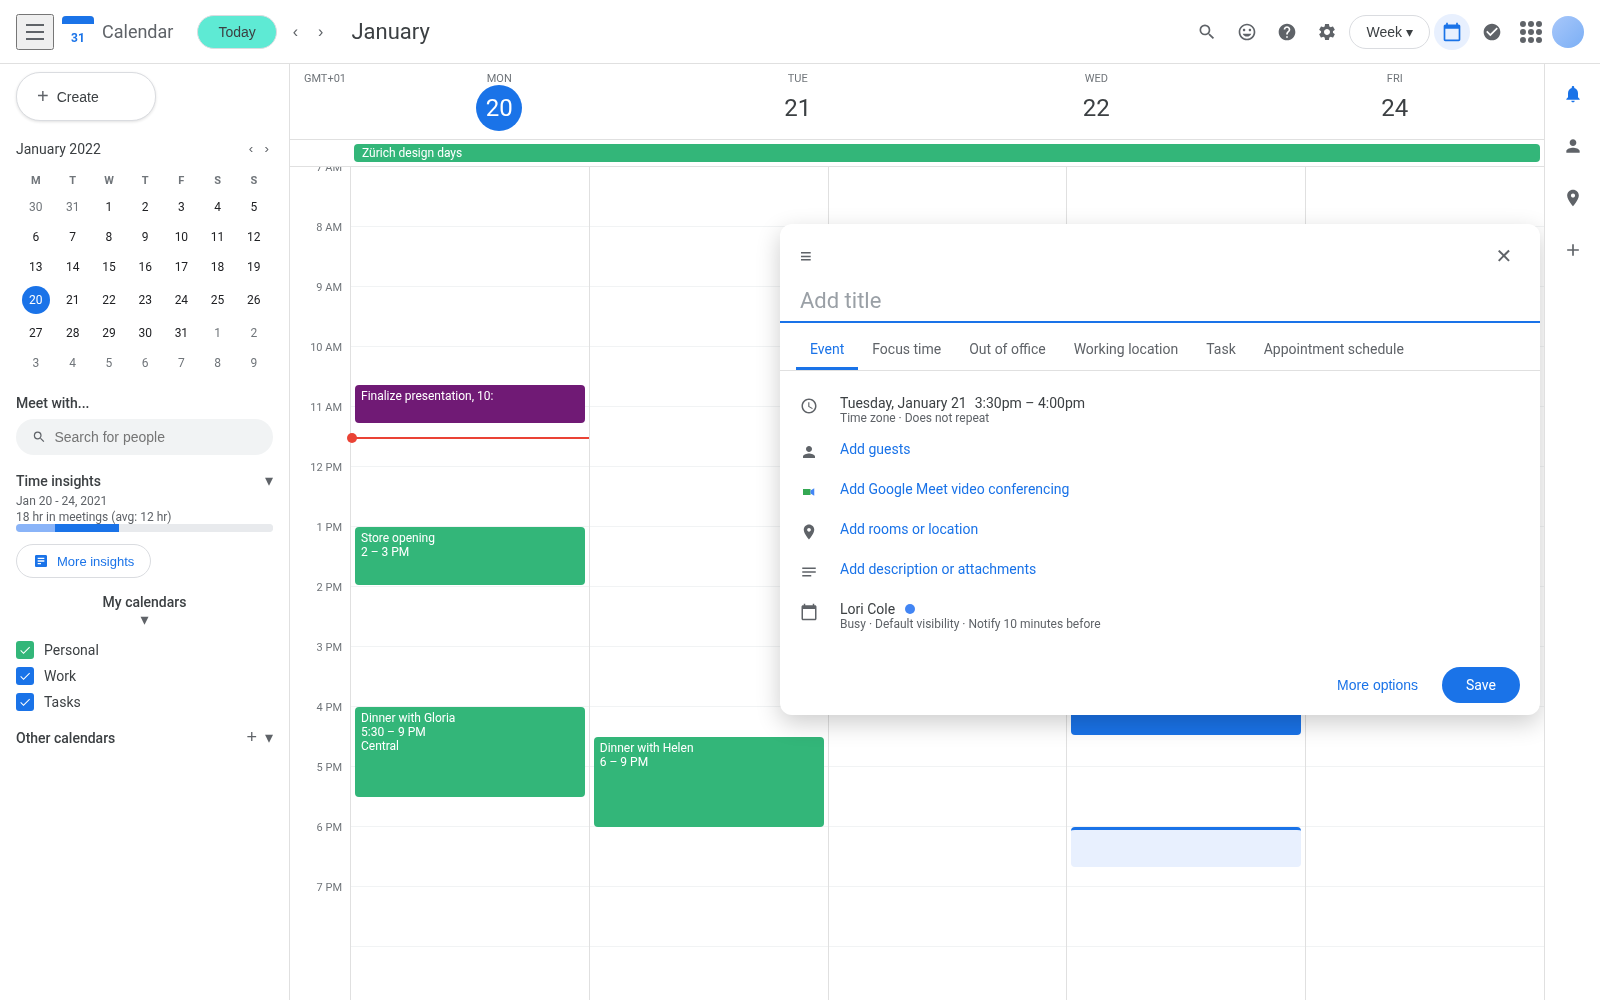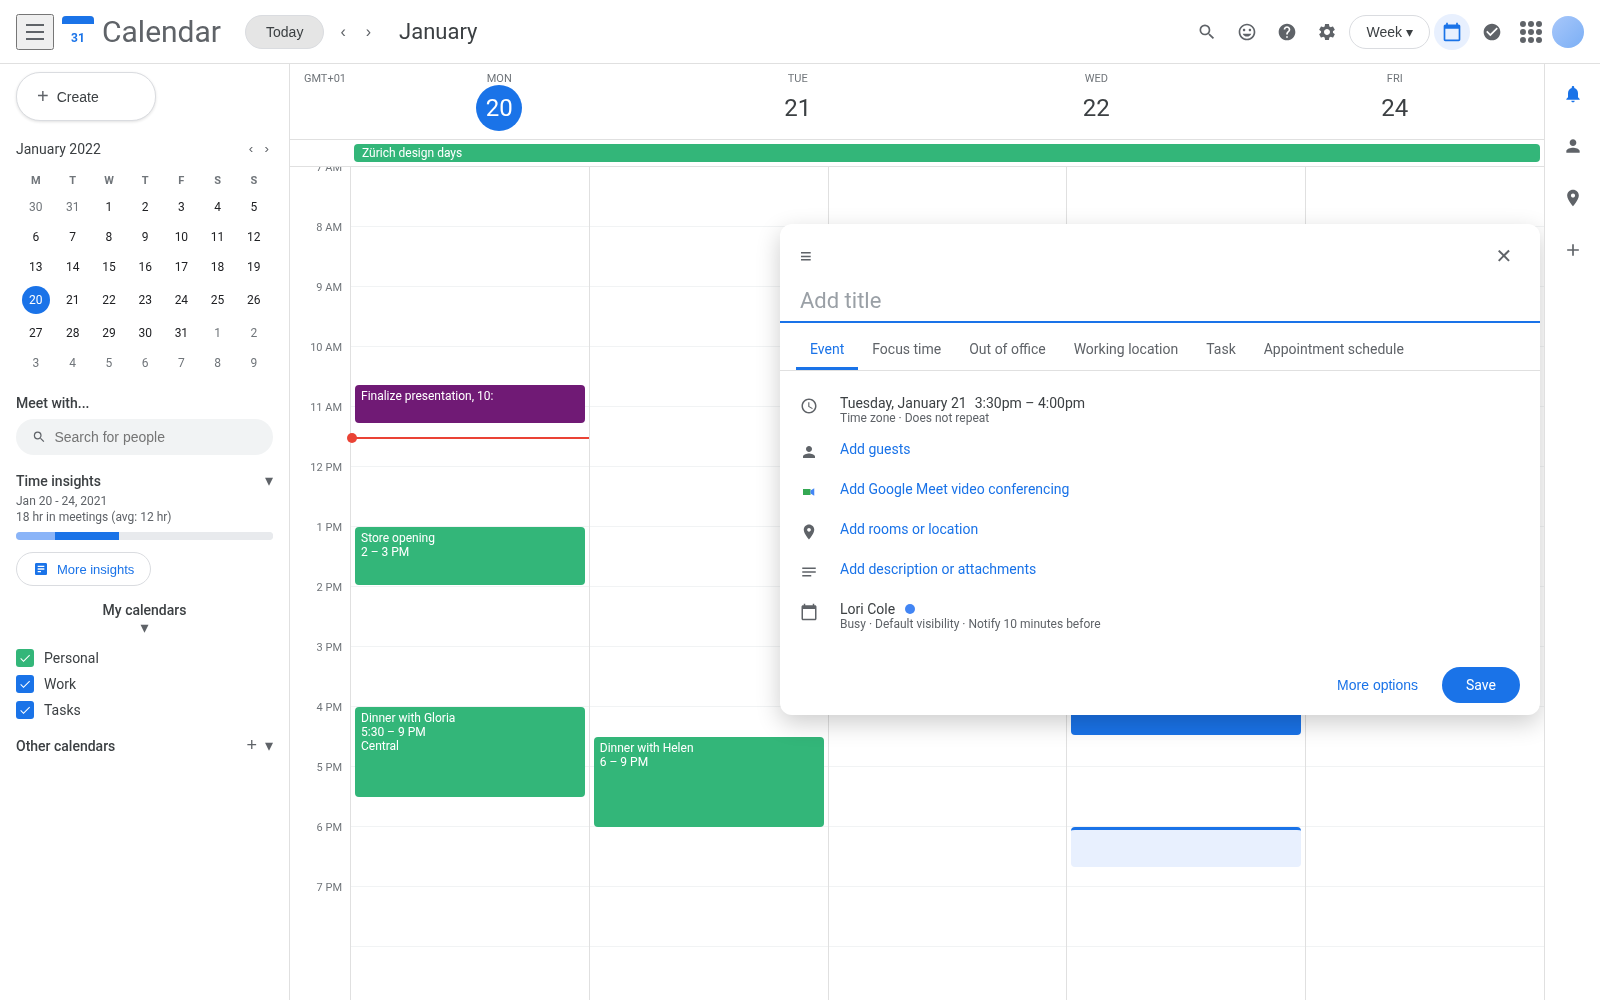--- a/index.html
+++ b/index.html
@@ -12,22 +12,22 @@
     .sidebar { width: 290px; flex-shrink: 0; padding: 8px 16px; overflow-y: auto; border-right: 1px solid #e0e0e0; }
     .calendar-area { flex: 1; overflow: hidden; position: relative; }
     .right-panel { width: 56px; flex-shrink: 0; border-left: 1px solid #e0e0e0; display: flex; flex-direction: column; align-items: center; padding-top: 12px; gap: 16px; }
 
     
     .header-left { display: flex; align-items: center; gap: 8px; margin-right: 16px; }
     .hamburger { display: flex; flex-direction: column; gap: 5px; cursor: pointer; padding: 8px; }
     .hamburger span { display: block; width: 18px; height: 2px; background: #5f6368; }
     .google-calendar-logo { display: flex; align-items: center; gap: 8px; }
     .logo-icon { width: 32px; height: 32px; }
-    .logo-text { font-size: 30px; color: #5f6368; font-weight: 400; }
-    .today-btn { border: 1px solid #dadce0; border-radius: 24px; padding: 8px 20px; font-size: 14px; cursor: pointer; background: #e5e5e5; color: #3c4043; }
+    .logo-text { font-size: 18px; color: #5f6368; font-weight: 400; }
+    .today-btn { border: 1px solid #dadce0; border-radius: 24px; padding: 8px 20px; font-size: 14px; cursor: pointer; background: #5eead4; color: #3c4043; }
     .nav-arrows { display: flex; gap: 4px; }
     .nav-arrow { border: none; background: none; cursor: pointer; padding: 8px; border-radius: 50%; font-size: 16px; color: #5f6368; }
     .month-title { font-size: 22px; color: #3c4043; font-weight: 400; margin: 0 12px; }
     .header-right { display: flex; align-items: center; gap: 4px; margin-left: auto; }
     .icon-btn { border: none; background: none; cursor: pointer; padding: 8px; border-radius: 50%; font-size: 18px; color: #5f6368; display: flex; align-items: center; justify-content: center; }
     .view-selector { border: 1px solid #dadce0; border-radius: 24px; padding: 8px 16px; font-size: 14px; cursor: pointer; background: #fff; color: #3c4043; display: flex; align-items: center; gap: 4px; }
     .avatar { width: 32px; height: 32px; border-radius: 50%; background: #a8c7fa; overflow: hidden; cursor: pointer; }
     .avatar-img { width: 100%; height: 100%; object-fit: cover; background: linear-gradient(135deg, #a8c7fa, #7baff5); }
     .calendar-icon-btn { background: #e8f0fe; border-radius: 50%; padding: 8px; }
     .apps-icon { display: grid; grid-template-columns: repeat(3, 6px); gap: 2px; padding: 6px; cursor: pointer; }
@@ -43,21 +43,21 @@
     .mini-cal-grid th { font-size: 11px; color: #70757a; text-align: center; padding: 4px 2px; width: 36px; }
     .mini-cal-grid td { font-size: 12px; text-align: center; padding: 3px 2px; cursor: pointer; border-radius: 50%; width: 36px; height: 28px; }
     .mini-cal-today { background: #1a73e8 !important; color: #fff !important; border-radius: 50%; width: 28px; height: 28px; display: inline-flex; align-items: center; justify-content: center; margin: auto; }
     .mini-cal-gray { color: #70757a; }
     .search-people { background: #f1f3f4; border-radius: 24px; padding: 10px 16px; display: flex; align-items: center; gap: 8px; margin-bottom: 16px; cursor: pointer; }
     .search-people input { background: none; border: none; outline: none; font-size: 14px; color: #3c4043; width: 100%; }
     .time-insights-header { display: flex; align-items: center; justify-content: space-between; margin-bottom: 4px; }
     .time-insights-title { font-size: 14px; color: #3c4043; font-weight: 500; }
     .collapse-btn { border: none; background: none; cursor: pointer; color: #5f6368; font-size: 16px; }
     .time-insights-dates { font-size: 12px; color: #5f6368; margin-bottom: 2px; }
-    .time-insights-hours { font-size: 12px; color: #5f6368; margin-bottom: 8px; }
+    .time-insights-hours { font-size: 12px; color: #5f6368; margin-bottom: 0; }
     .progress-bar { height: 8px; background: #e8eaed; border-radius: 4px; overflow: hidden; display: flex; margin-bottom: 12px; }
     .progress-segment { height: 100%; }
     .more-insights-btn { display: flex; align-items: center; gap: 8px; background: none; border: 1px solid #dadce0; border-radius: 20px; padding: 8px 16px; cursor: pointer; font-size: 13px; color: #1a73e8; margin-bottom: 16px; }
     .section-header { display: flex; align-items: center; justify-content: space-between; margin-bottom: 8px; flex-direction: column; }
     .section-title { font-size: 14px; color: #3c4043; font-weight: 500; }
     .calendar-item { display: flex; align-items: center; gap: 10px; padding: 4px 0; cursor: pointer; }
     .cal-checkbox { width: 18px; height: 18px; border-radius: 3px; display: flex; align-items: center; justify-content: center; flex-shrink: 0; }
     .cal-label { font-size: 14px; color: #3c4043; }
     .other-cal-header { display: flex; align-items: center; justify-content: space-between; margin-top: 8px; }
     .add-btn { border: none; background: none; cursor: pointer; color: #5f6368; font-size: 18px; padding: 4px; border-radius: 50%; }

